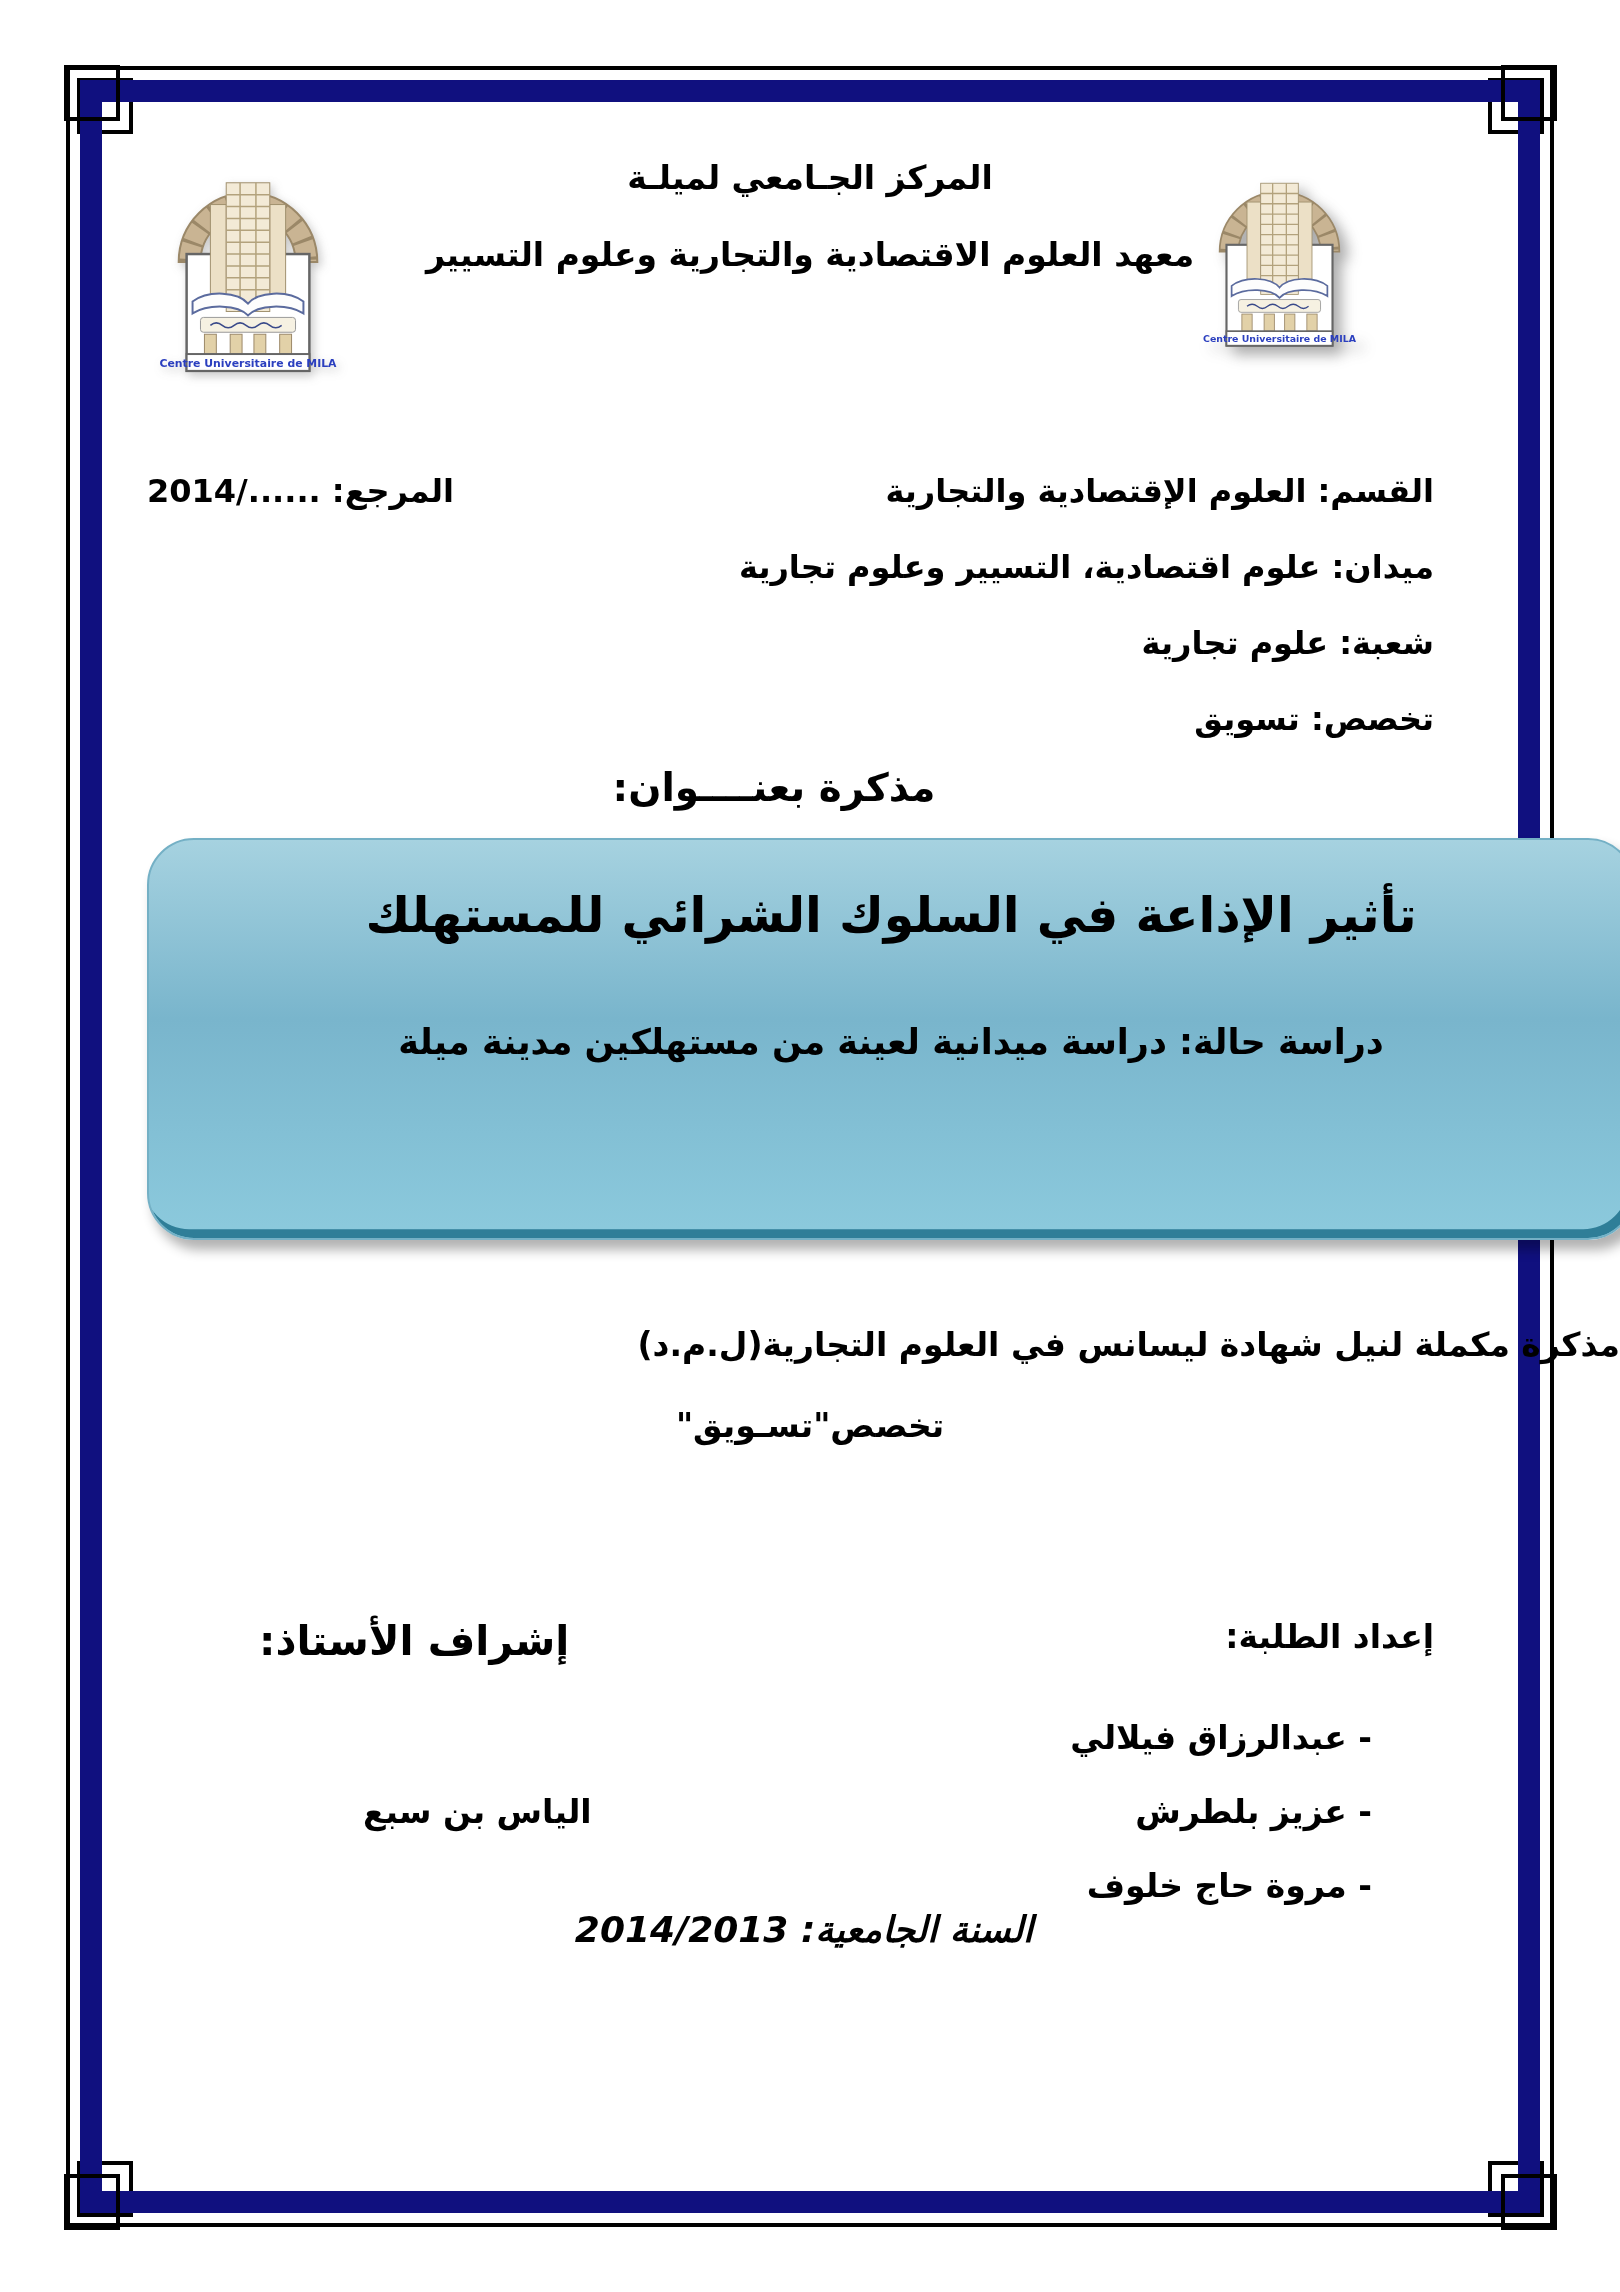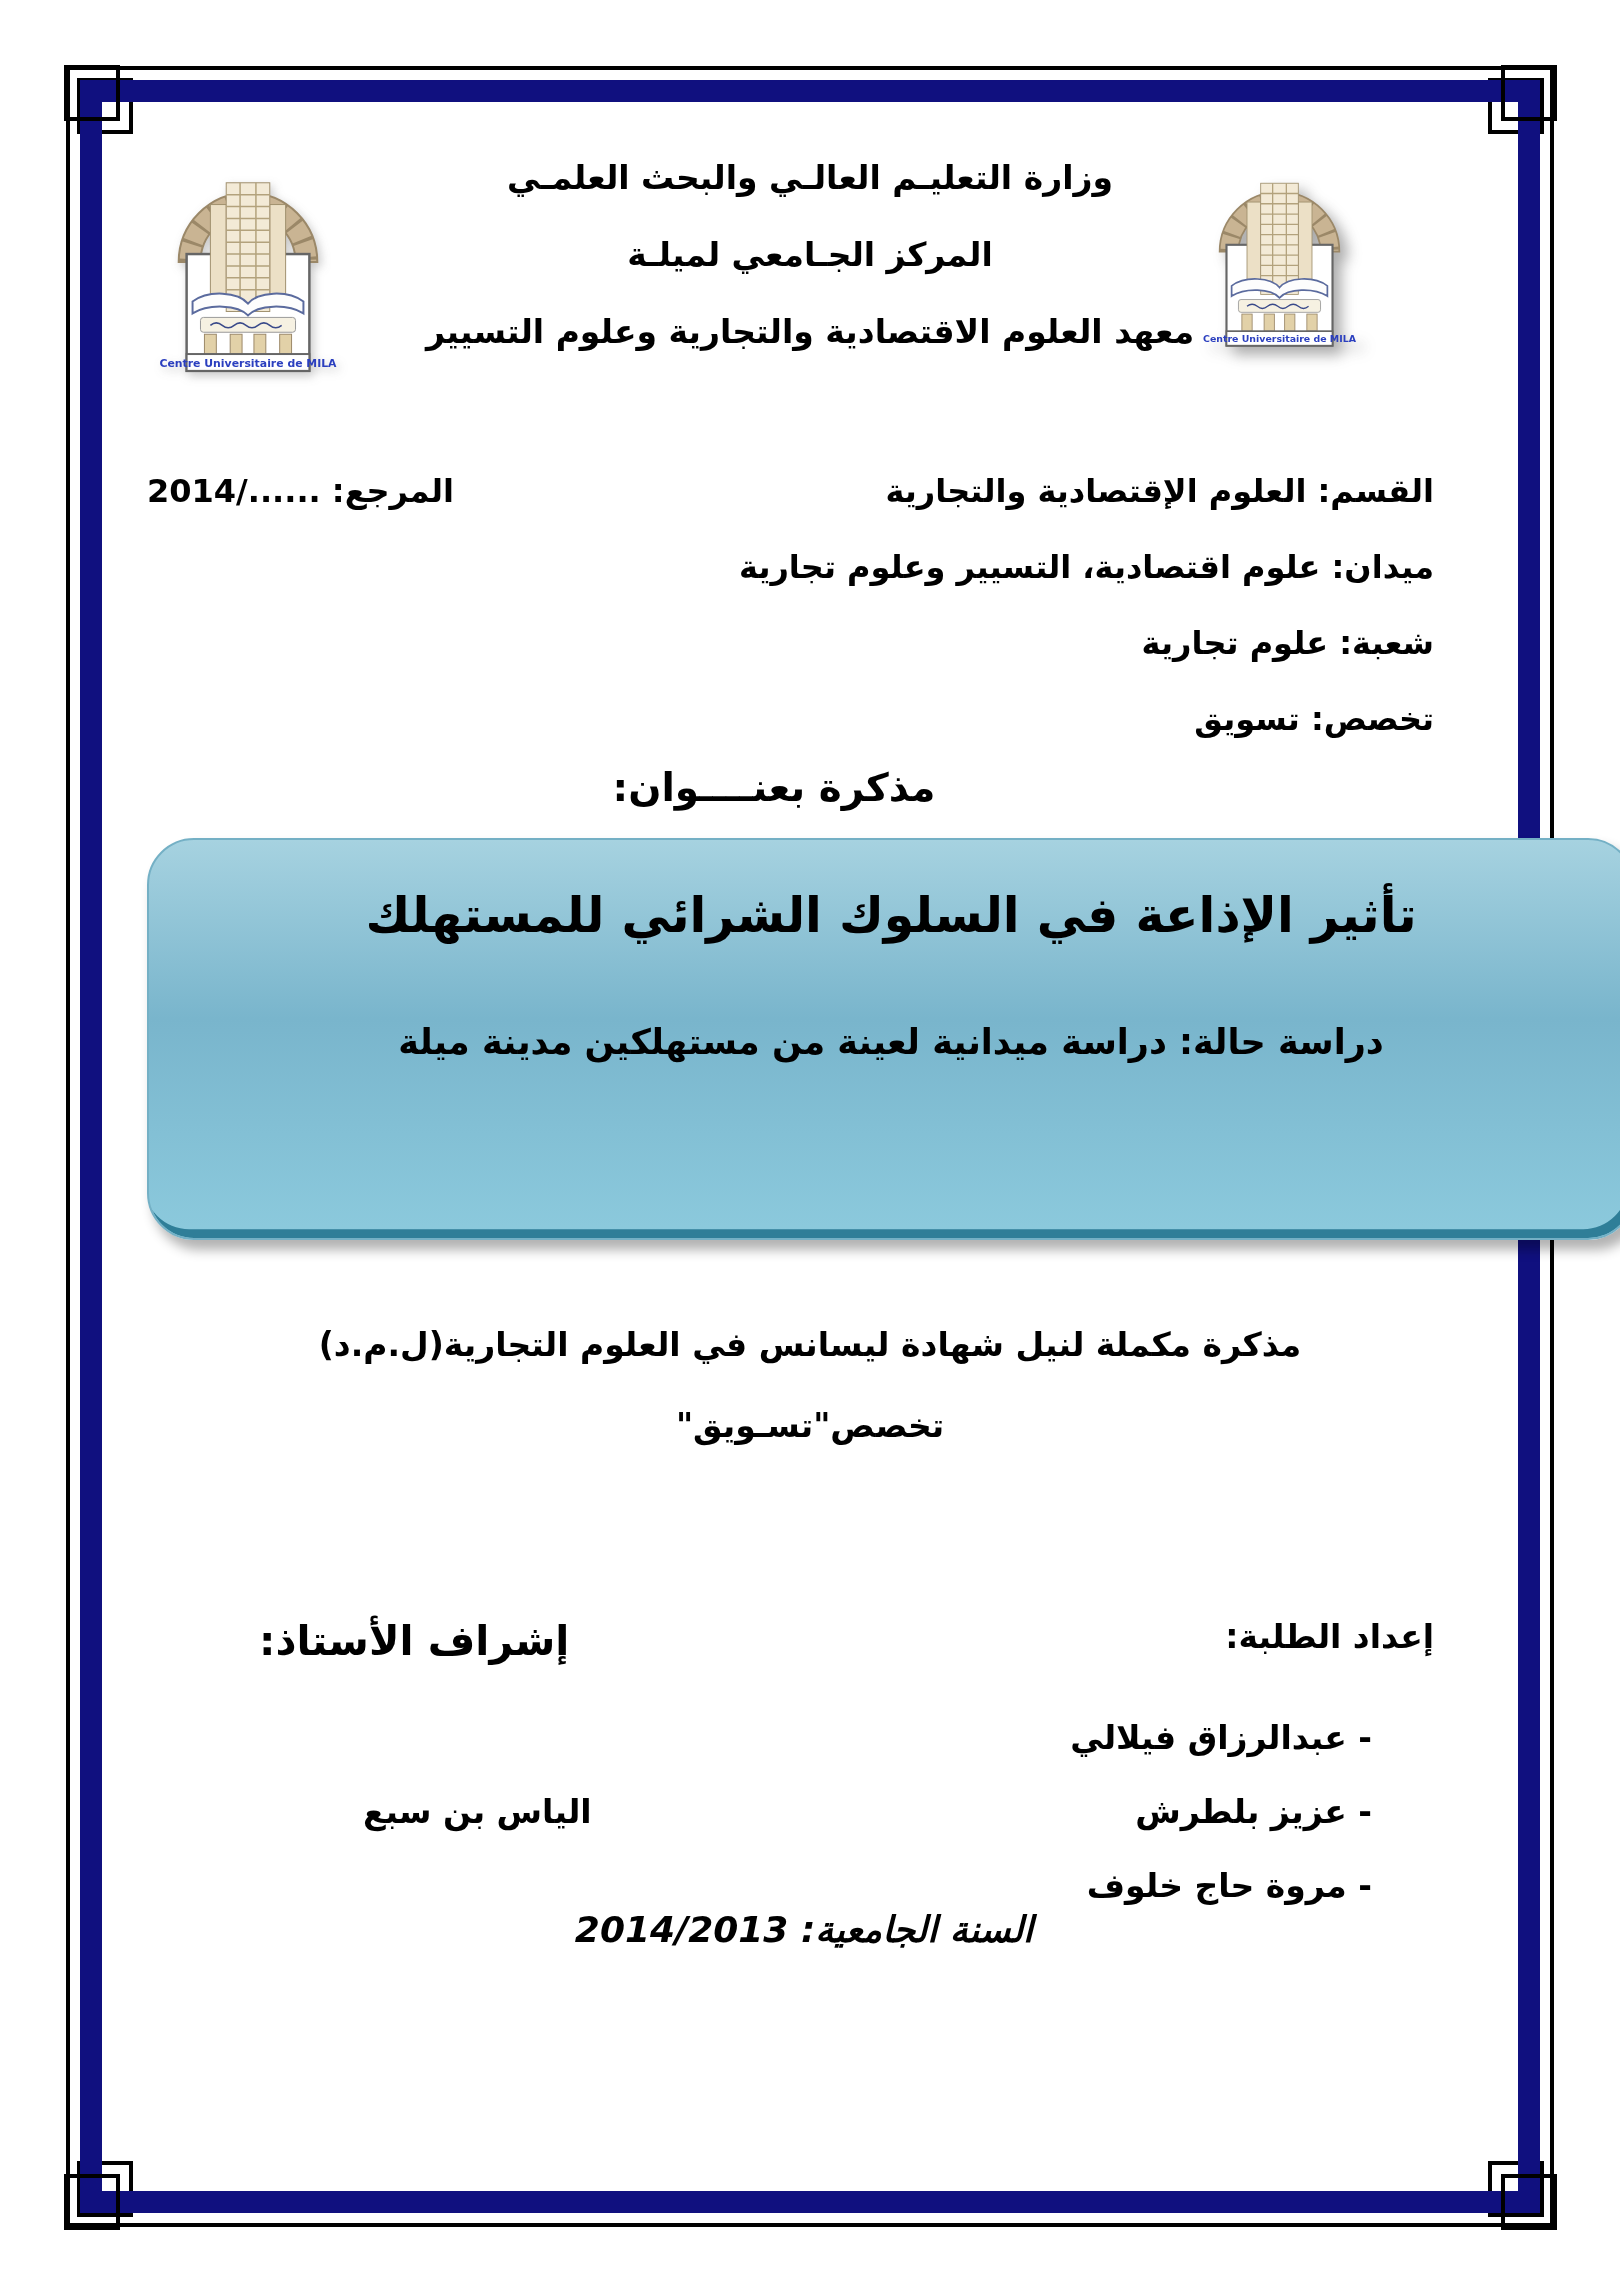--- a/index.html
+++ b/index.html
@@ -31,21 +31,21 @@
   .title-box {
     position:absolute; z-index:5; left:147px; top:838px; width:1488px; height:402px;
     border-radius:47px; box-sizing:border-box;
     background:linear-gradient(180deg,#a6d2e0 0%, #79b5cc 45%, #8ccadd 100%);
     border:2px solid #74b0c5;
     box-shadow: inset -4.9px -8.8px 0 #2f7e98, 6.9px 9.8px 11.8px rgba(0,0,0,.30);
   }
   .main-title { margin:47px 29px 0 29px; text-align:center; font-size:49px; font-weight:700; color:#000; }
   .subtitle   { margin:78px 29px 0 29px; text-align:center; font-size:35px; font-weight:700; color:#000; }
 
-  .degree-line1 { left:0; right:0; top:1325px; text-align:center; font-size:33px; }
+  .degree-line1 { left:0; right:0; top:1325px; font-size:33px; }
   .degree-line2 { left:0; right:0; top:1406px; text-align:center; font-size:33px; }
 
   .students-heading   { right:186px; top:1617px; font-size:33px; }
   .supervisor-heading { left:259px;  top:1617px; font-size:41px; }
   .students-list      { right:248px; top:1701px; text-align:right; font-size:33px; line-height:74px; }
   .supervisor-name    { left:363px;  top:1792px; font-size:33px; }
   .academic-year      { left:412px; width:784px; top:1909px; text-align:center; font-size:36px;font-style:italic; }
 </style>
 </head>
 <body>
@@ -95,21 +95,20 @@
     <path d="M62 184 q6 -5 12 0 t12 0 t12 0 t12 0 t12 0 t12 0" stroke="#3a4a8a" stroke-width="1.5" fill="none"></path>
     <rect x="56" y="193" width="12" height="20" fill="#e2d1a8" stroke="#9b8868"></rect>
     <rect x="82" y="193" width="12" height="20" fill="#e2d1a8" stroke="#9b8868"></rect>
     <rect x="106" y="193" width="12" height="20" fill="#e2d1a8" stroke="#9b8868"></rect>
     <rect x="132" y="193" width="12" height="20" fill="#e2d1a8" stroke="#9b8868"></rect>
     <rect x="38" y="213" width="124" height="17" fill="#ffffff" stroke="#666" stroke-width="2"></rect>
     <text x="100" y="226" text-anchor="middle" font-size="11" font-weight="bold" fill="#2b3fbf">Centre Universitaire de MILA</text>
   </svg>
 
   <div class="abs header-block">
-    <div>وزارة التعليـم العالـي والبحث العلمـي</div>
     <div>المركز الجـامعي لميلـة</div>
     <div>معهد العلوم الاقتصادية والتجارية وعلوم التسيير</div>
   </div>
 
   <div class="abs info-block">
     <div>القسم: العلوم الإقتصادية والتجارية</div>
     <div>ميدان: علوم اقتصادية، التسيير وعلوم تجارية</div>
     <div>شعبة: علوم تجارية</div>
     <div>تخصص: تسويق</div>
   </div>

